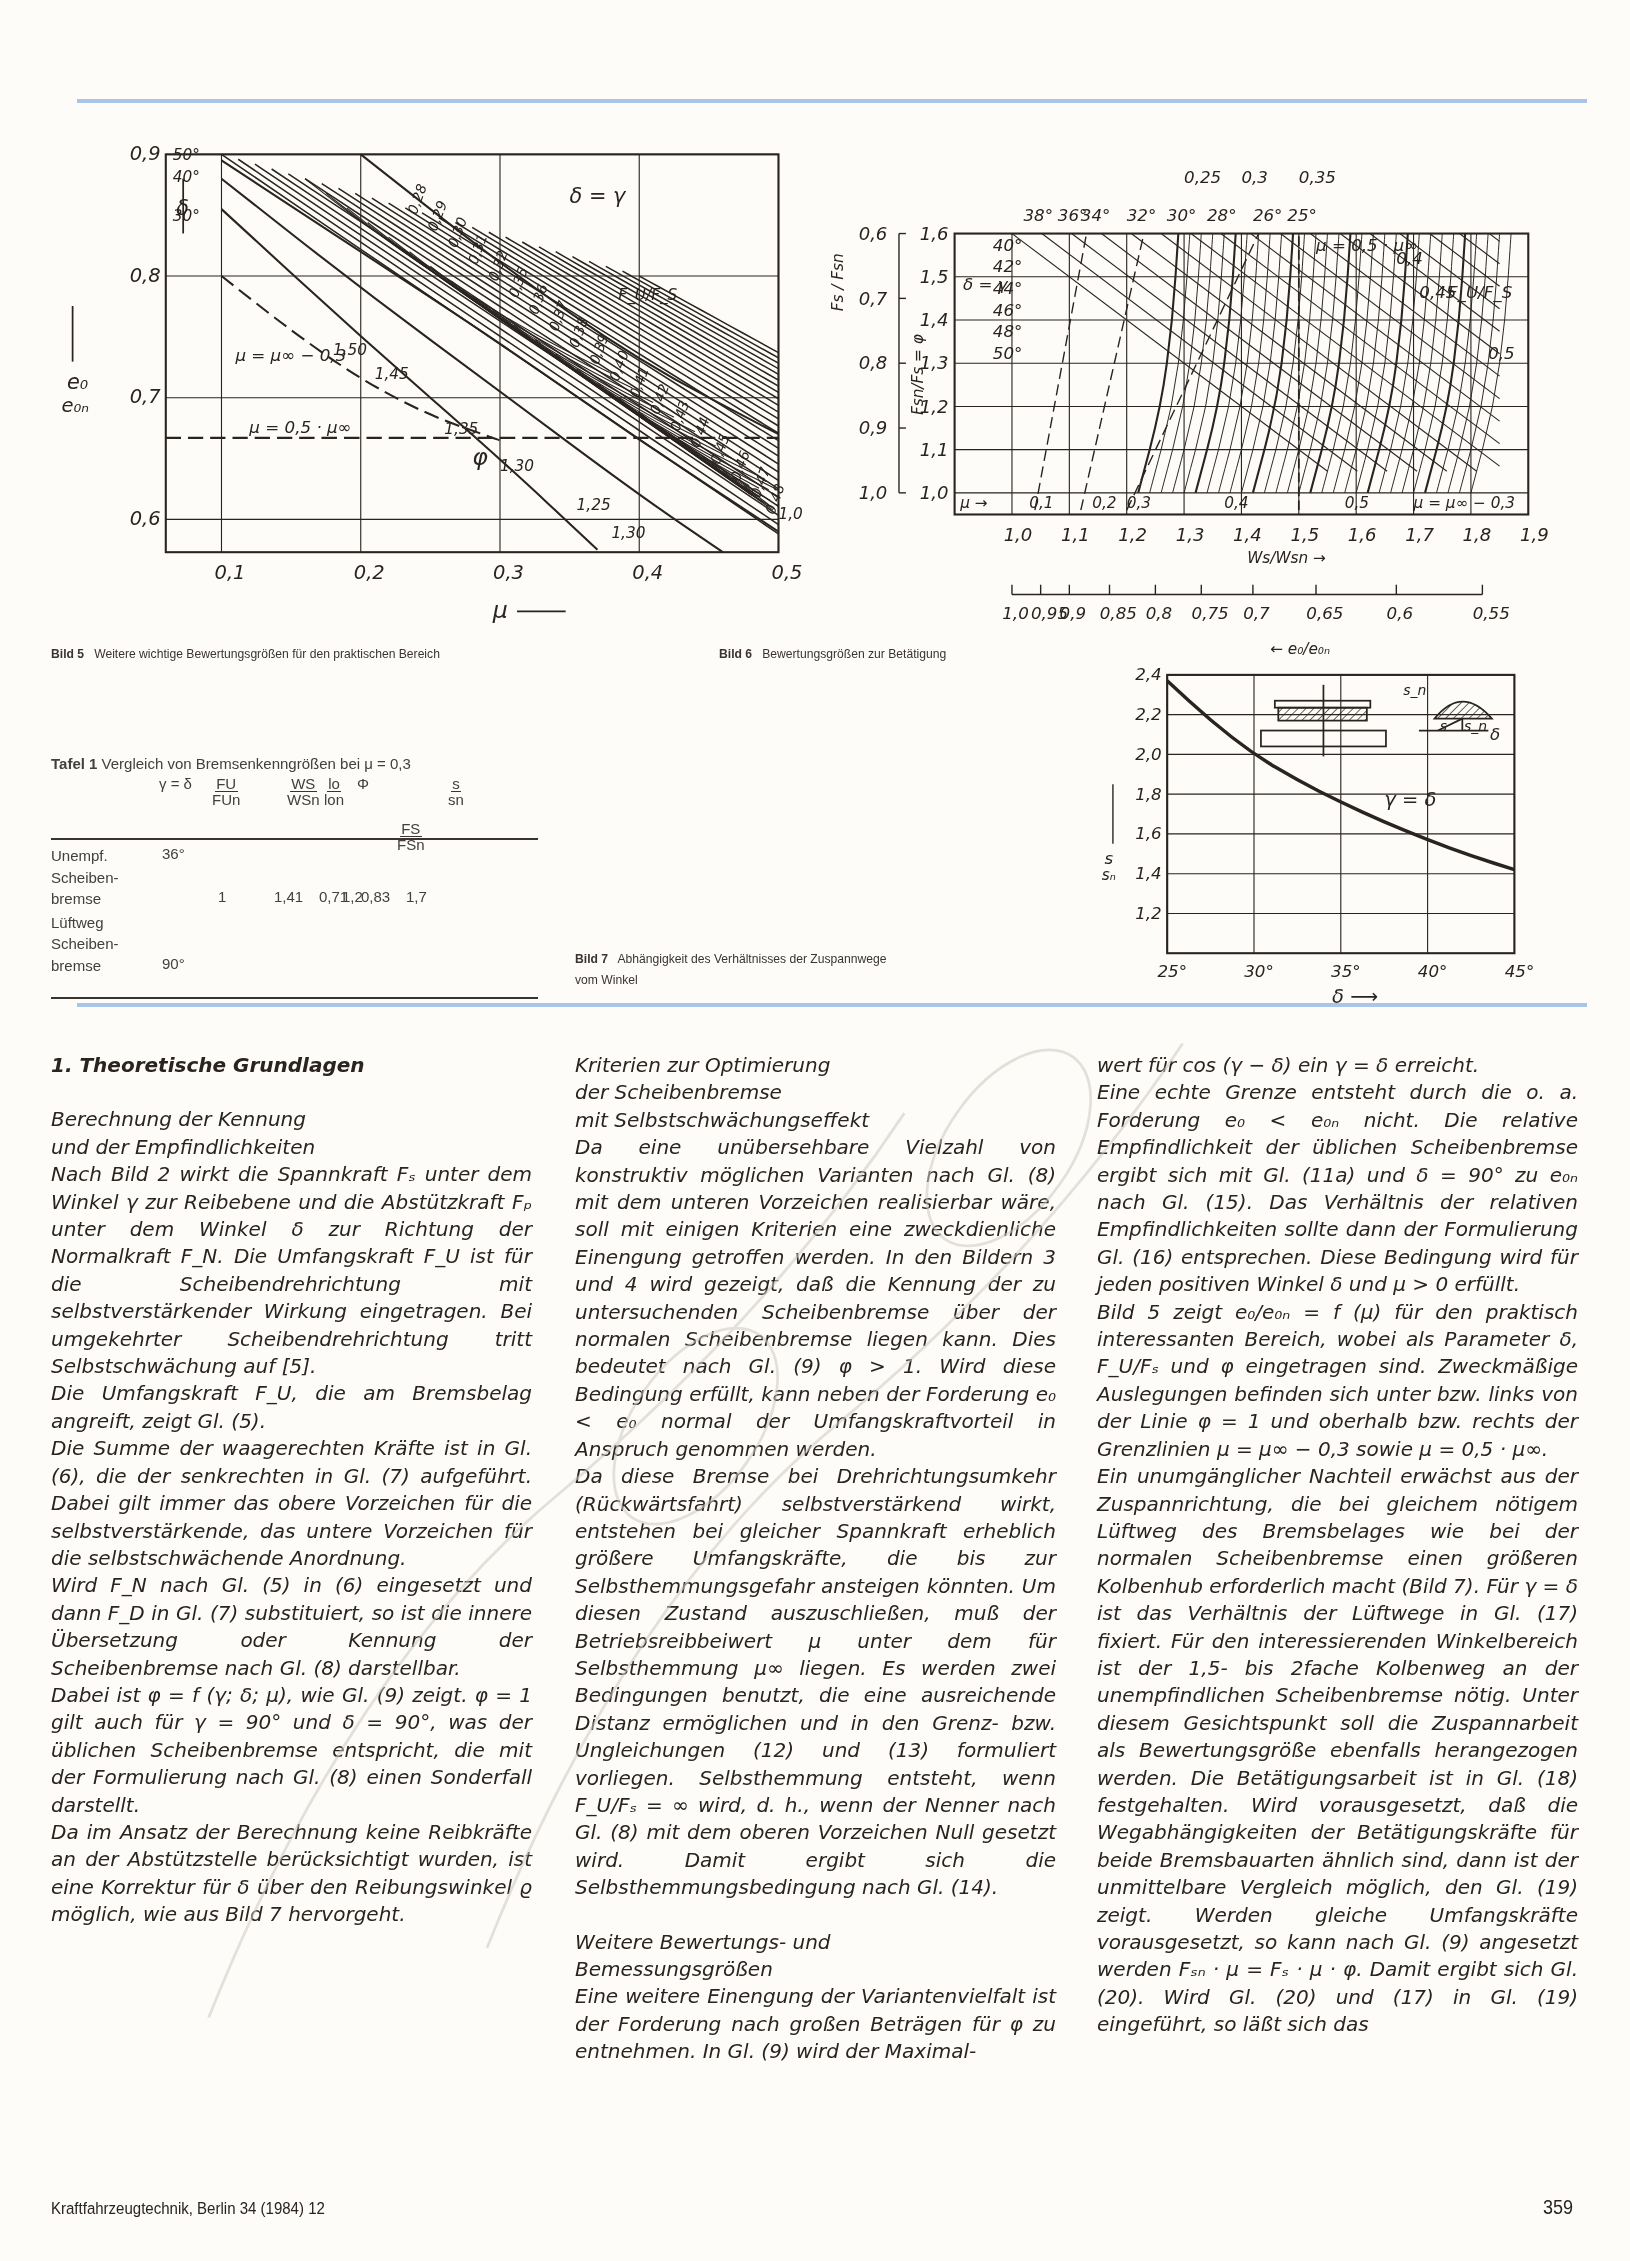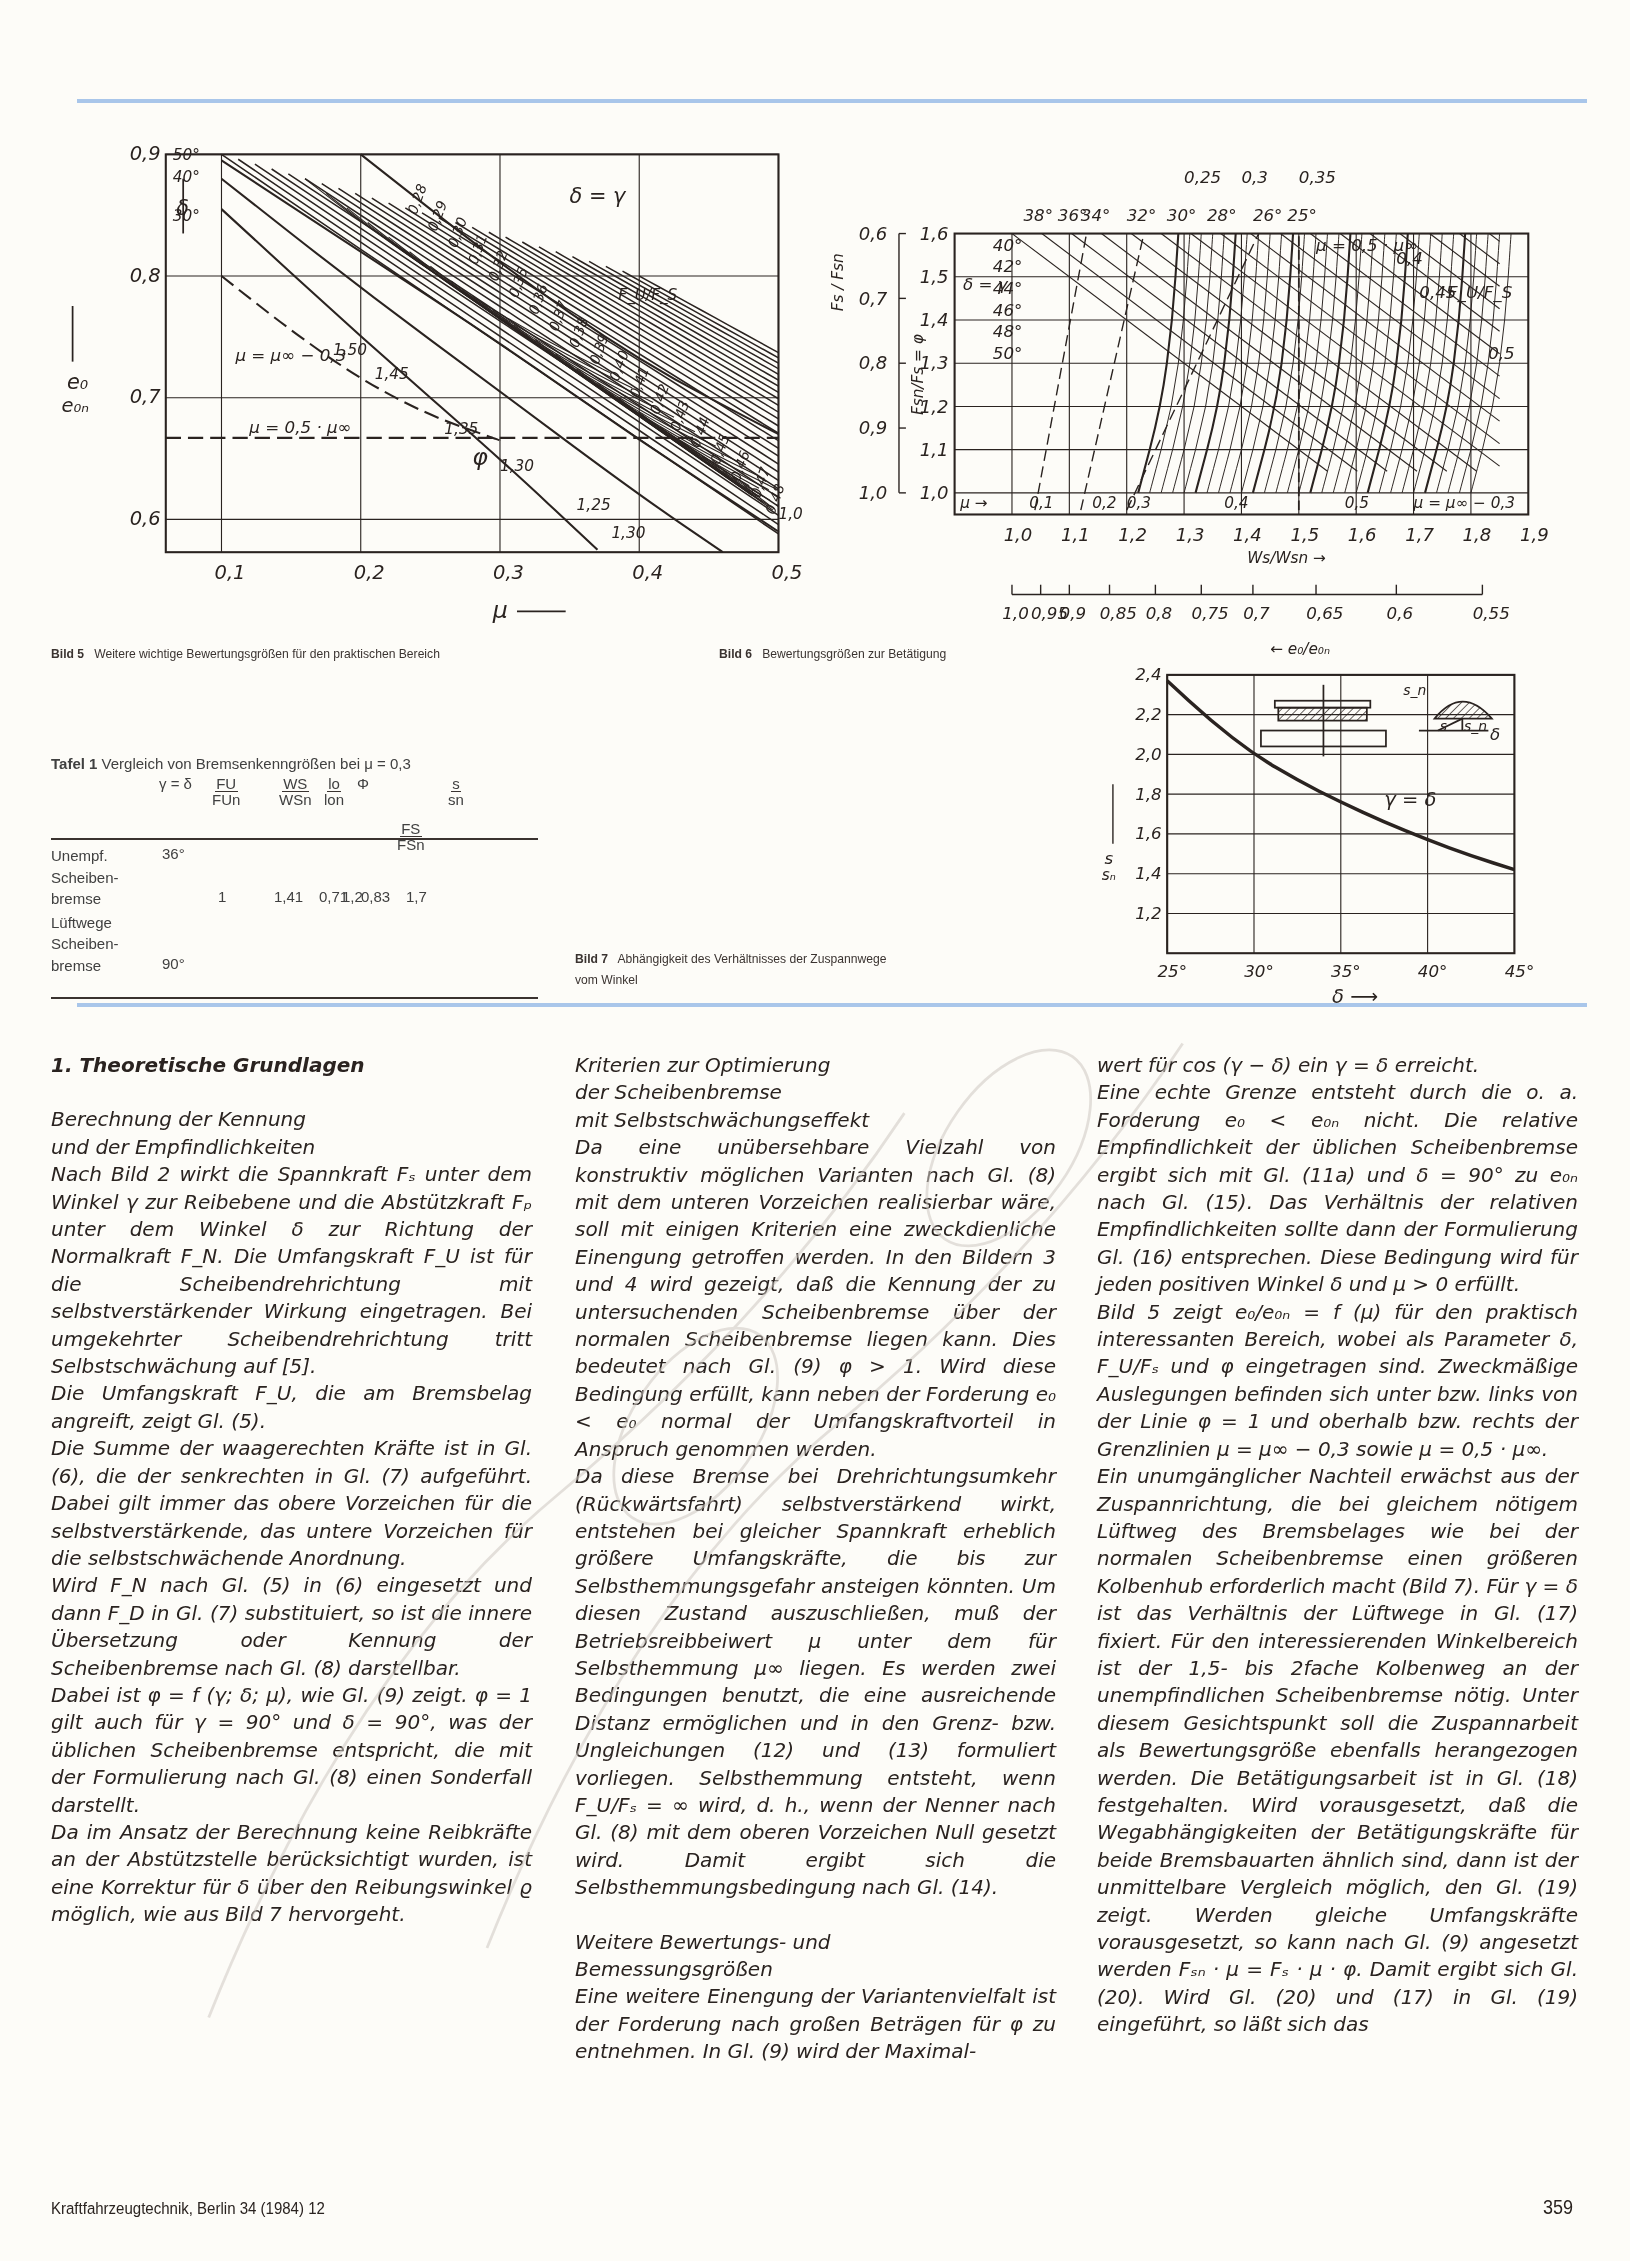--- a/index.html
+++ b/index.html
@@ -386,39 +386,39 @@
 </div>
 
 <div class="tafel">
   <div class="tt">
     <b>Tafel 1</b>
     <span>Vergleich von Bremsenkenngrößen bei μ = 0,3</span>
   </div>
   <div class="head" id="tafel-head">
       <div class="hcell" style="left: 108px;"><span>γ = δ</span></div>
       <div class="hcell" style="left: 161px;"><span class="num">FU</span><br><span>FUn</span></div>
-      <div class="hcell" style="left: 228px;"><span class="num">WS</span><br><span>WSn</span></div>
+      <div class="hcell" style="left: 236px;"><span class="num">WS</span><br><span>WSn</span></div>
       <div class="hcell" style="left: 273px;"><span class="num">lo</span><br><span>lon</span></div>
       <div class="hcell" style="left: 306px;"><span>Φ</span></div>
       <div class="hcell" style="left: 346px; margin-top: 45px;"><span class="num">FS</span><br><span>FSn</span></div>
       <div class="hcell" style="left: 397px;"><span class="num">s</span><br><span>sn</span></div>
     </div>
   <div class="rule"></div>
   <div class="rows" id="tafel-rows">
       <div class="rl" style="top: 0px;">Unempf.</div>
       <div class="rl" style="top: 21.6px;">Scheiben-</div>
       <div class="rl" style="top: 43px;">bremse</div>
       <div class="cell" style="left: 111px; top: 0px;">36°</div>
       <div class="cell" style="left: 167px; top: 43px;">1</div>
       <div class="cell" style="left: 223px; top: 43px;">1,41</div>
       <div class="cell" style="left: 268px; top: 43px;">0,71</div>
       <div class="cell" style="left: 291px; top: 43px;">1,2</div>
       <div class="cell" style="left: 310px; top: 43px;">0,83</div>
       <div class="cell" style="left: 355px; top: 43px;">1,7</div>
-      <div class="rl" style="top: 67px;">Lüftwege</div>
+      <div class="rl" style="top: 67px;">Lüftweg</div>
       <div class="rl" style="top: 88px;">Scheiben-</div>
       <div class="rl" style="top: 110px;">bremse</div>
       <div class="cell" style="left: 111px; top: 110px;">90°</div>
     </div>
   <div class="rule"></div>
 </div>
 
 <div class="col" style="left:51px;">
   <p class="h1">1. Theoretische Grundlagen</p>
   <p class="sub">Berechnung der Kennung</p>

